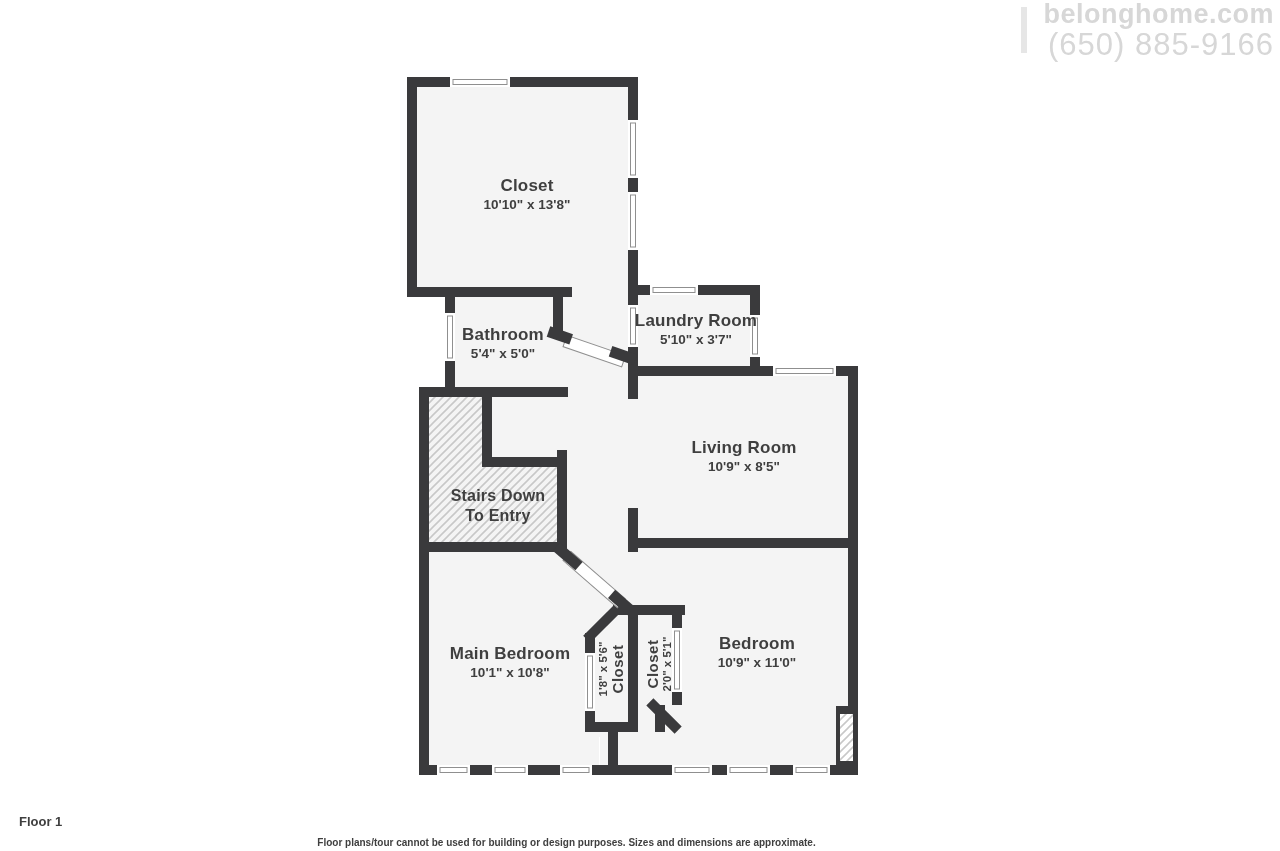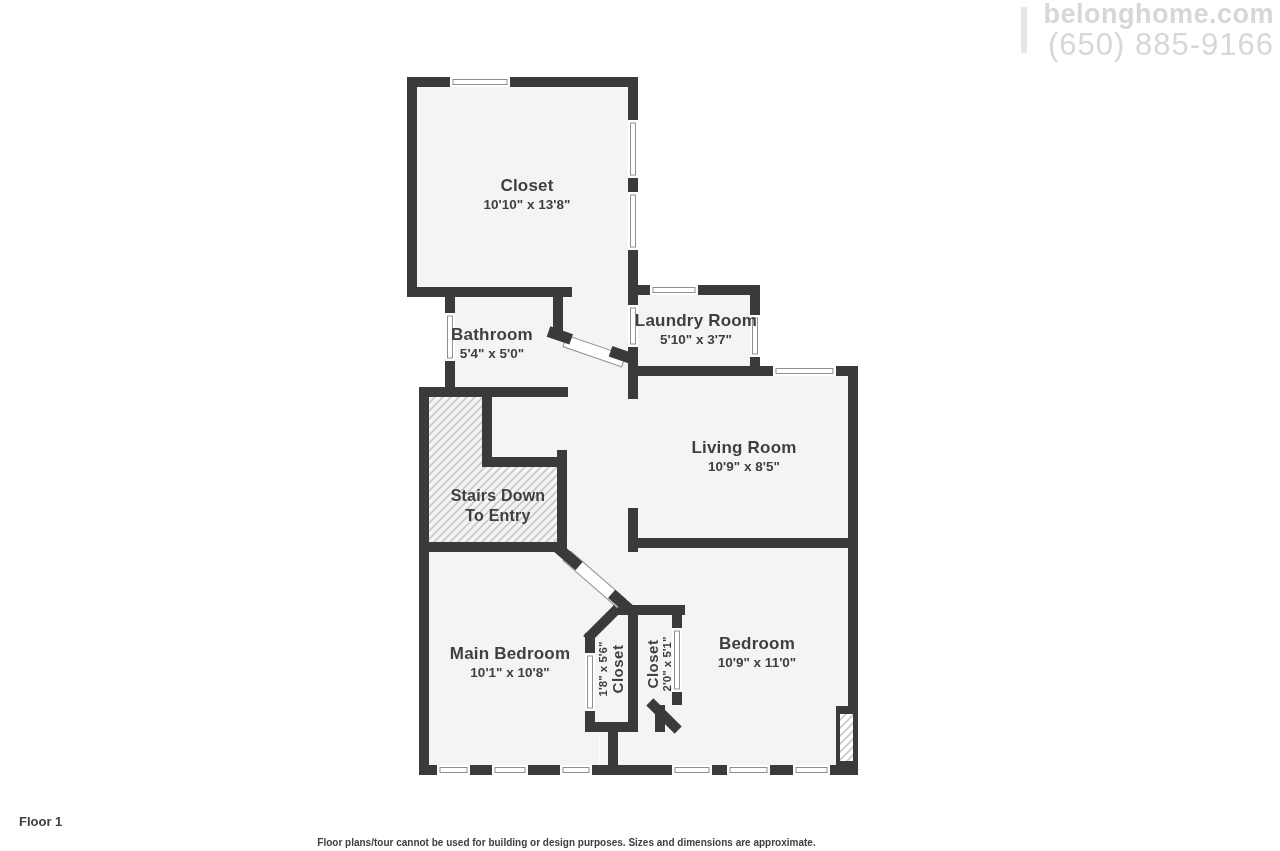--- a/index.html
+++ b/index.html
@@ -167,21 +167,21 @@
     <rect class="wall" x="836" y="706" width="22" height="62"></rect>
     <rect class="winbg" x="840" y="714" width="13" height="47"></rect>
     <rect class="hatchfill" x="840" y="714" width="13" height="47"></rect>
   </g>
 </svg>
 
 <div class="room-label" style="left:527px;top:194px">
   <span class="nm">Closet</span>
   <span class="dm">10'10" x 13'8"</span>
 </div>
-<div class="room-label" style="left:492px;top:343px">
+<div class="room-label" style="left:503px;top:343px">
   <span class="nm">Bathroom</span>
   <span class="dm">5'4" x 5'0"</span>
 </div>
 <div class="room-label" style="left:696px;top:329px">
   <span class="nm">Laundry Room</span>
   <span class="dm">5'10" x 3'7"</span>
 </div>
 <div class="room-label" style="left:744px;top:456px">
   <span class="nm">Living Room</span>
   <span class="dm">10'9" x 8'5"</span>

